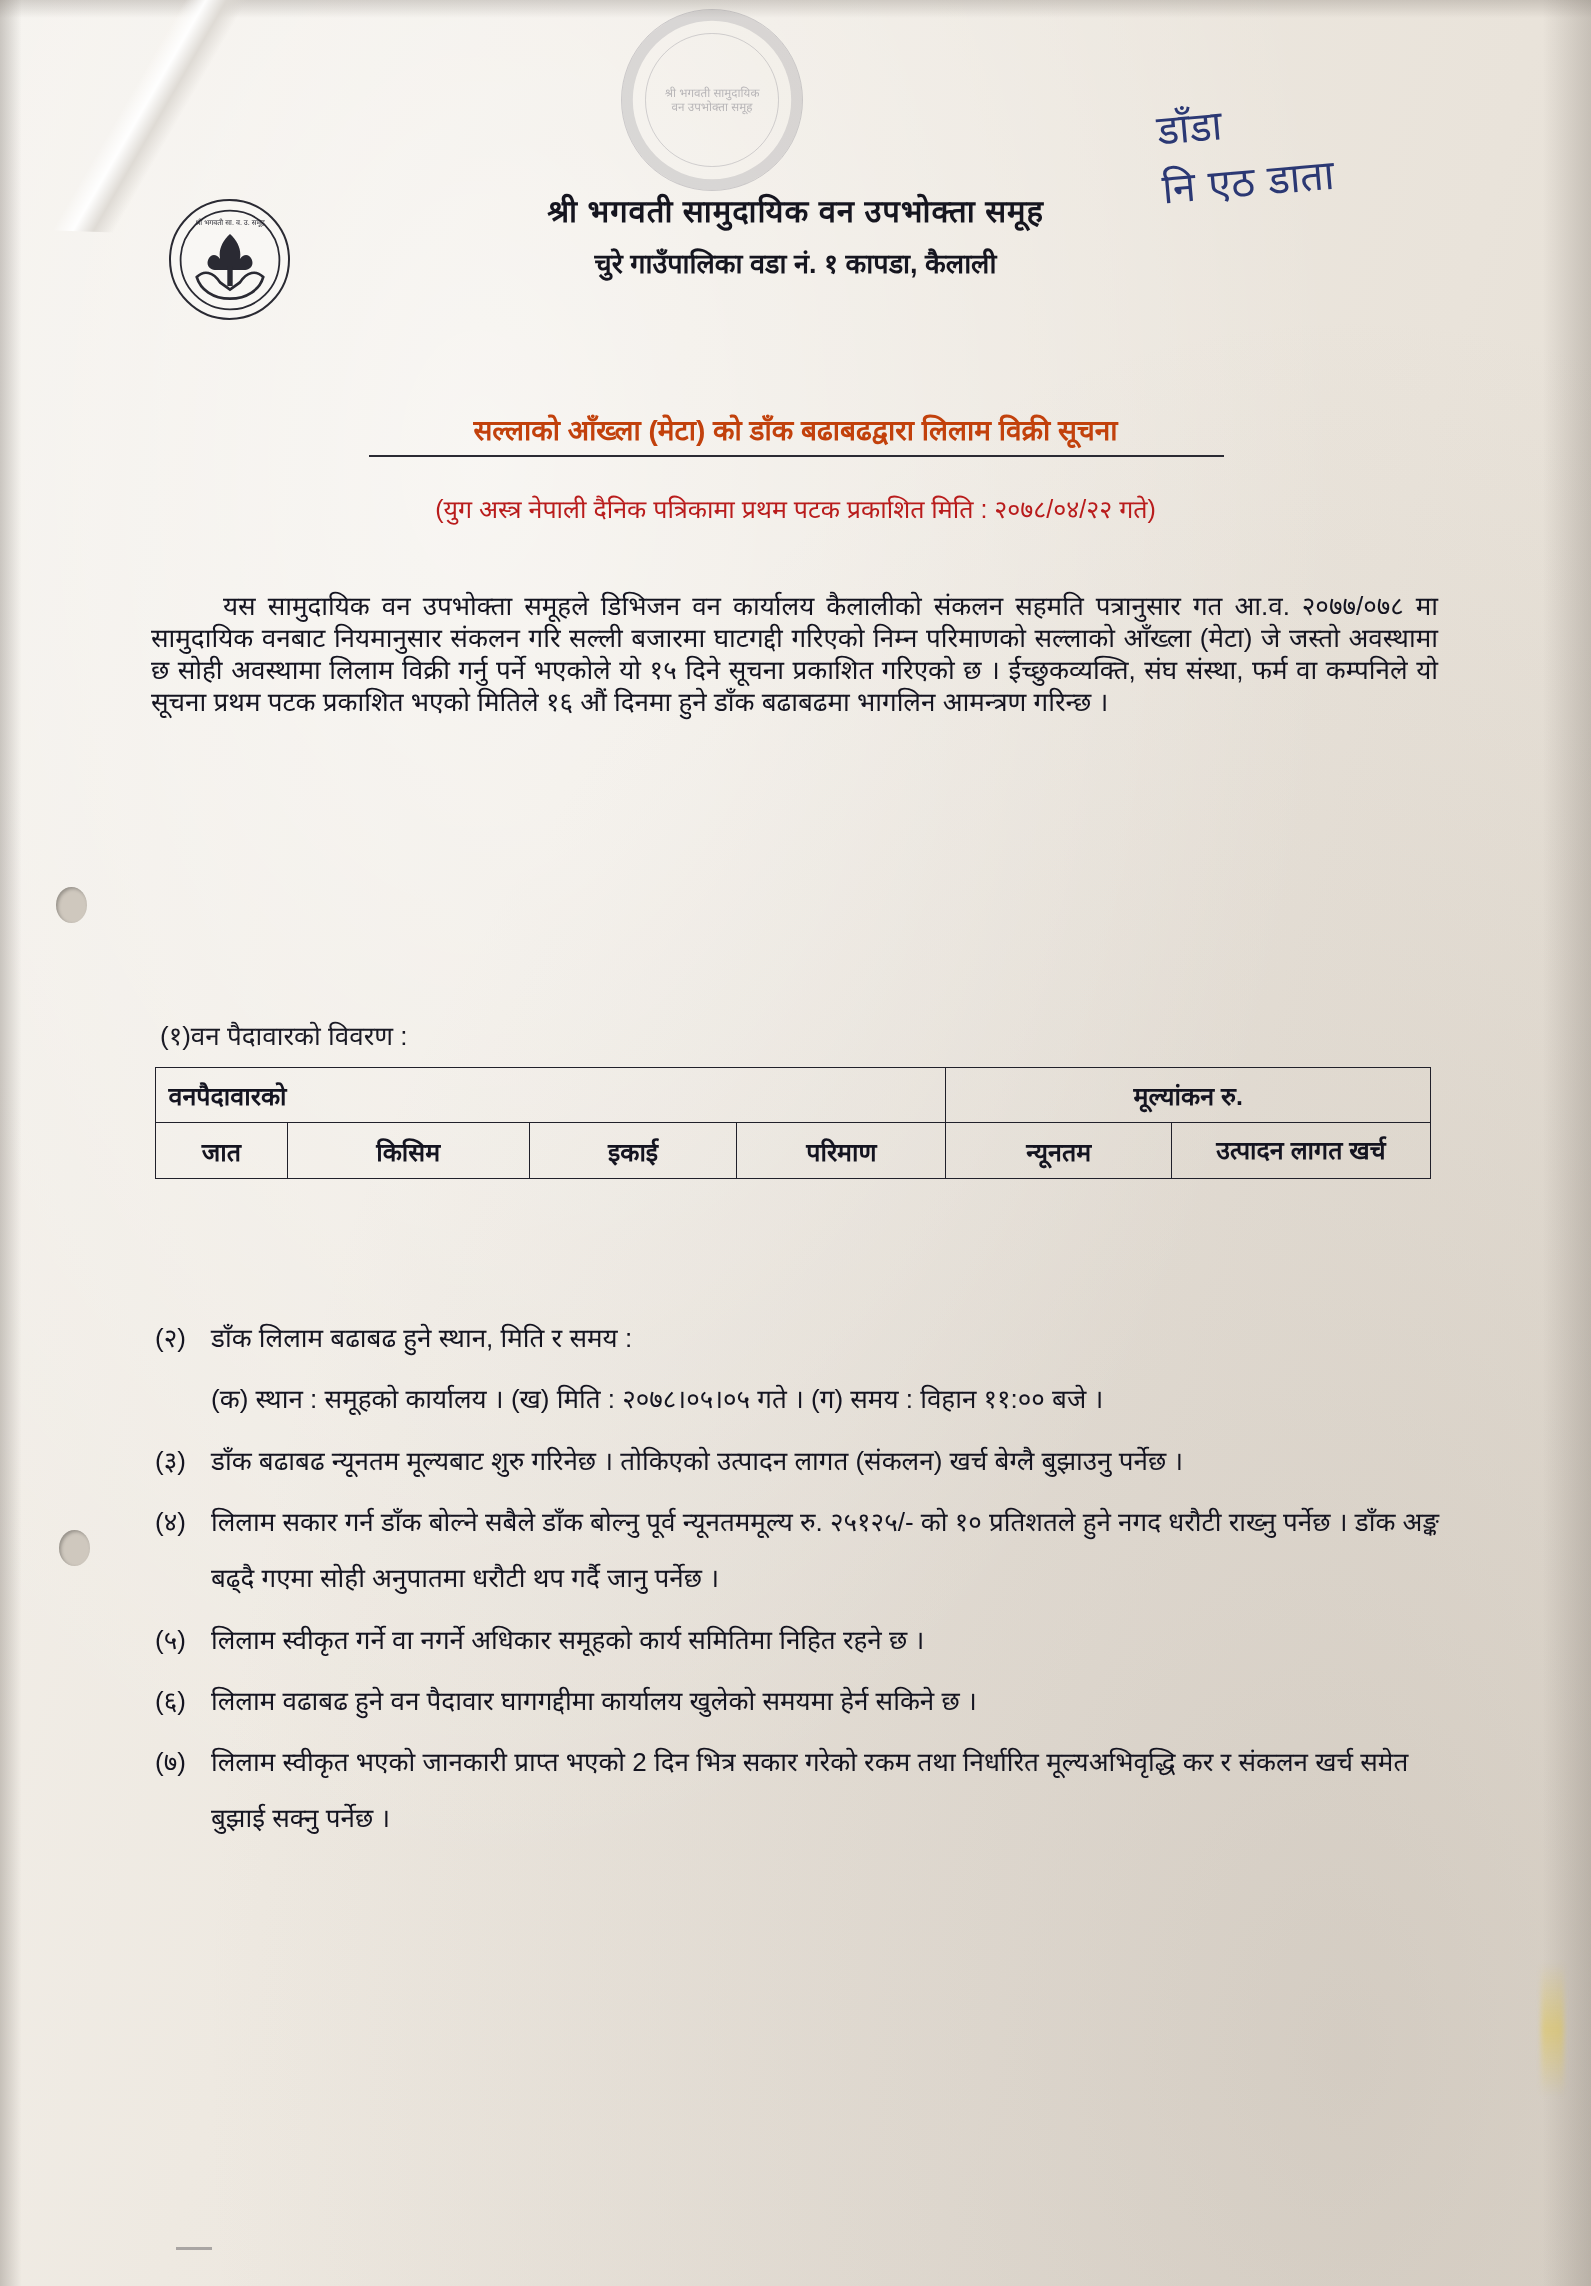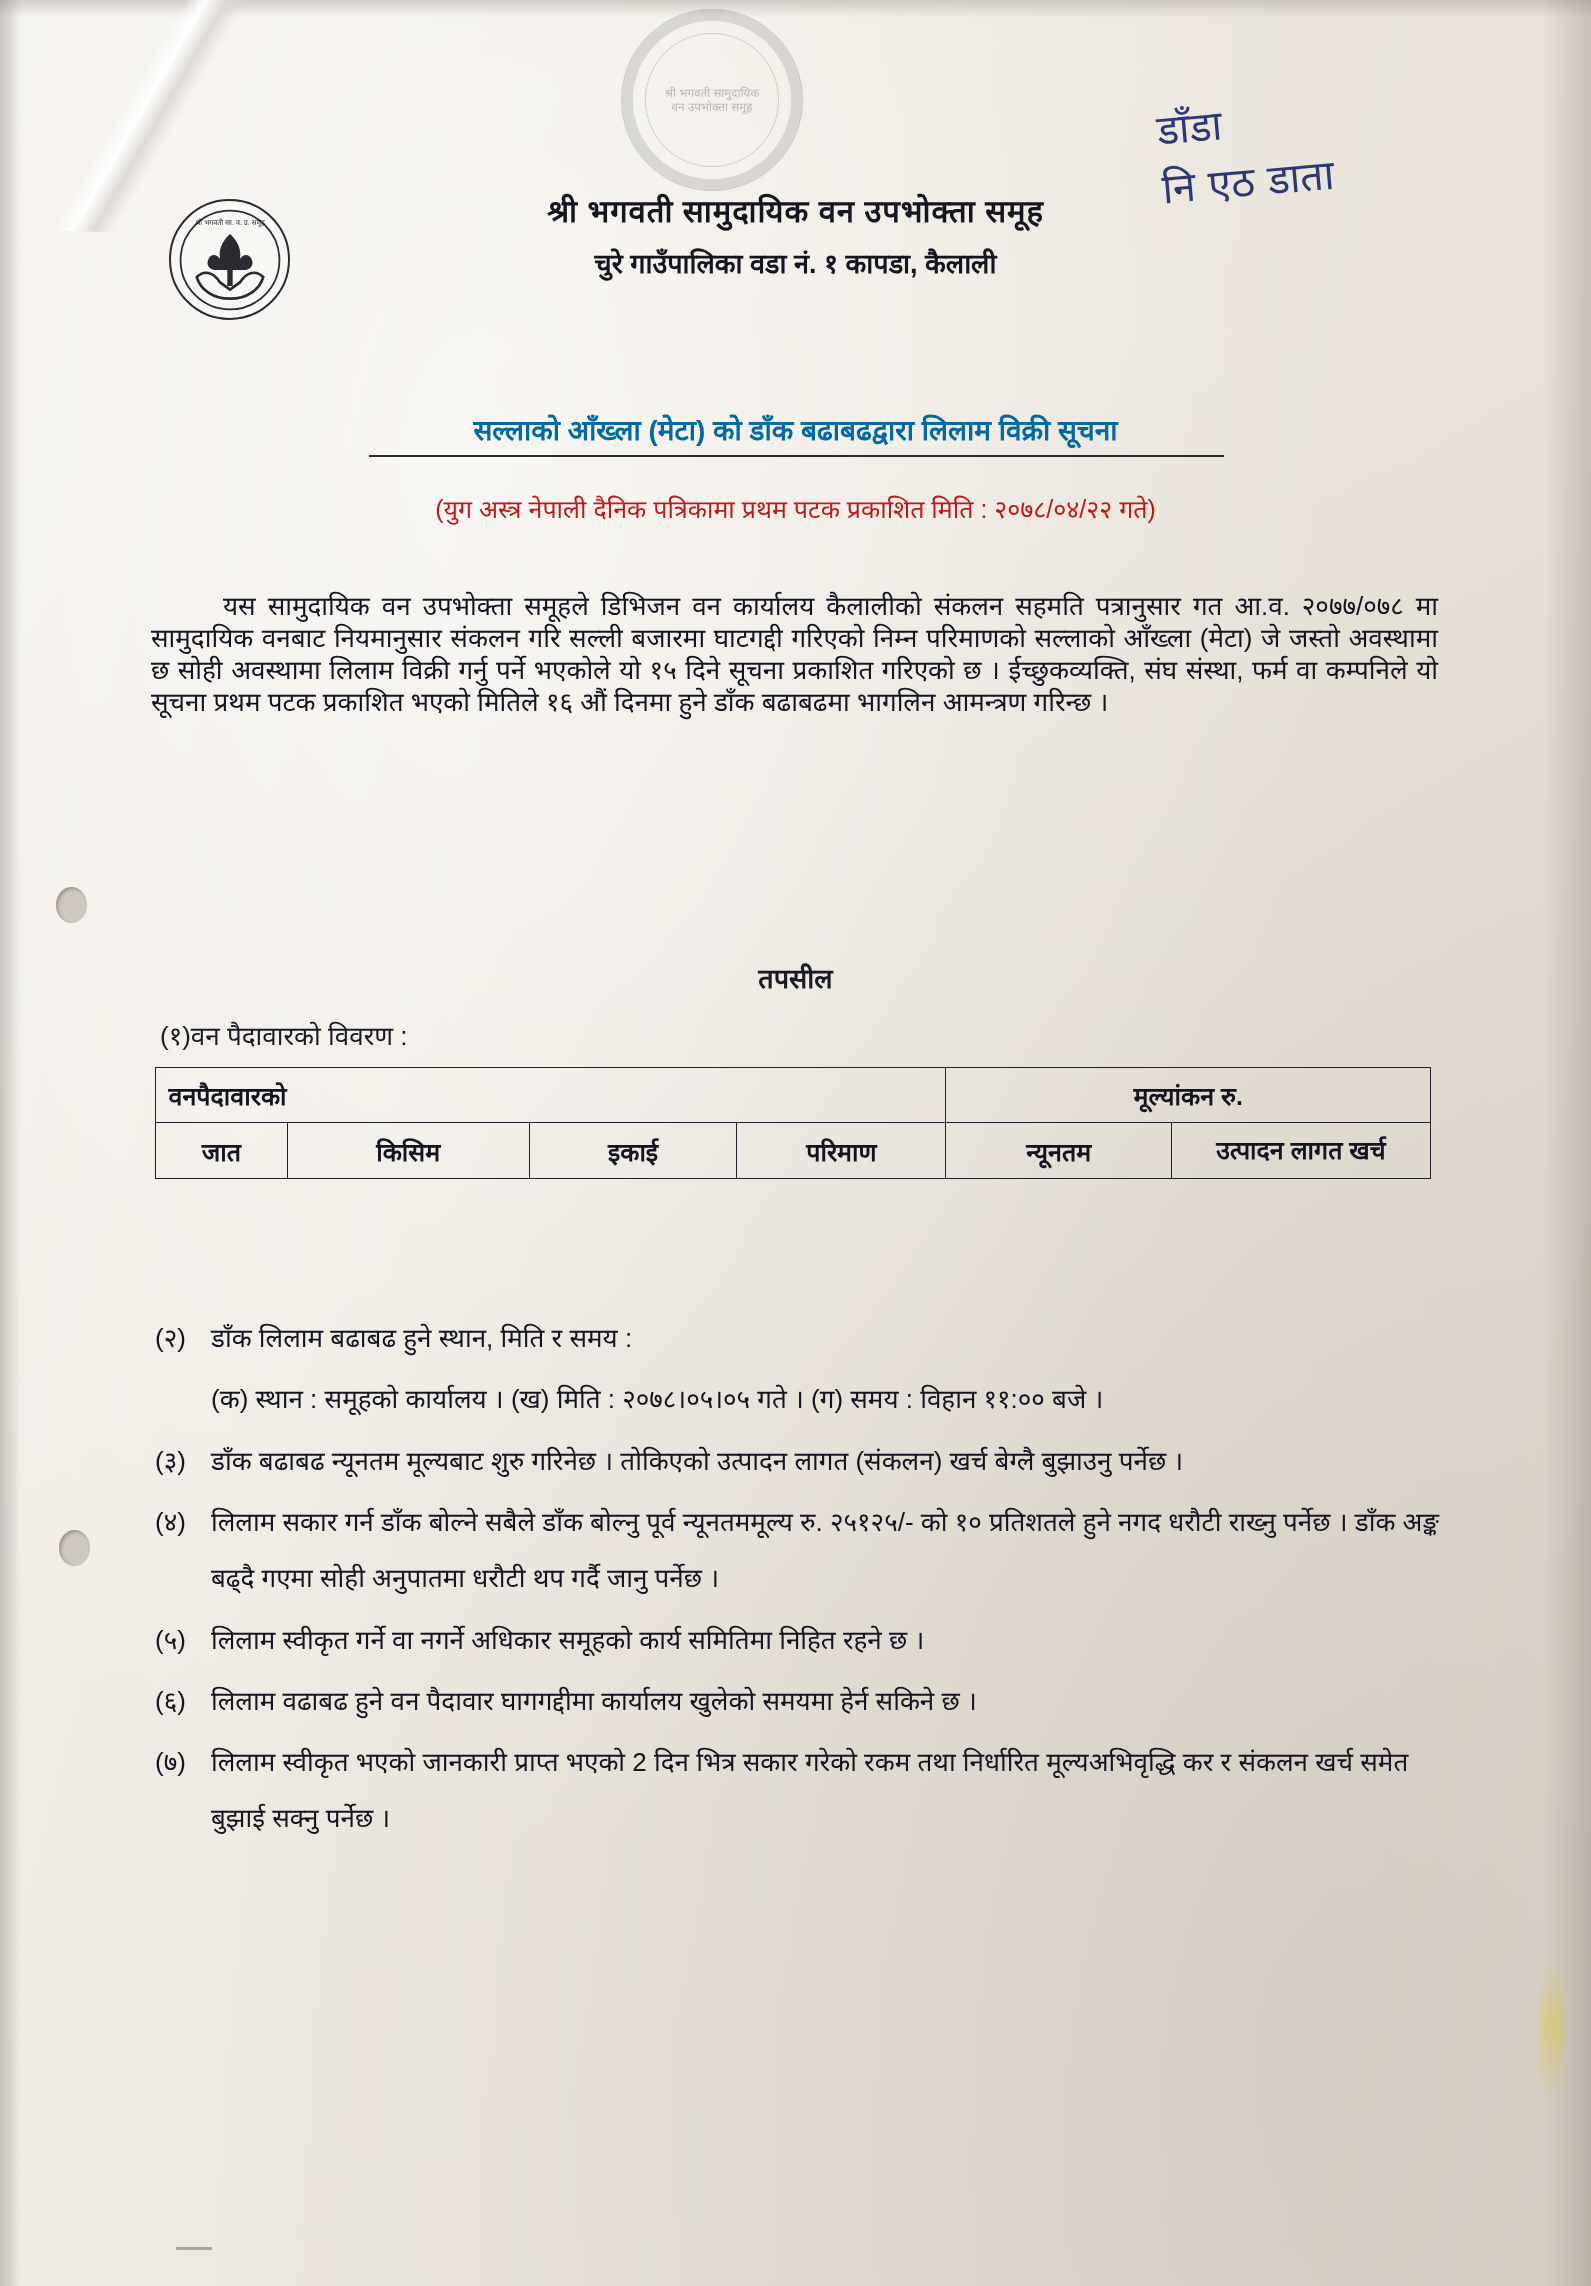--- a/index.html
+++ b/index.html
@@ -121,21 +121,21 @@
     opacity: 0.92;
   }
 
   
   #doc-title {
     position: absolute;
     top: 410px; left: 0; width: 100%;
     text-align: center;
     font-size: 28px;
     font-weight: 700;
-    color: #0369a1;
+    color: #c2410c;
   }
   #doc-title-underline {
     position: absolute;
     top: 455px;
     left: 369px;
     width: 855px;
     height: 1.8px;
     background: #2a2a33;
   }
   #publish-line {
@@ -280,21 +280,20 @@
     <div class="org-name">श्री भगवती सामुदायिक वन उपभोक्ता समूह</div>
     <div class="org-addr">चुरे गाउँपालिका वडा नं. १ कापडा, कैलाली</div>
   </div>
 
   <div id="doc-title">सल्लाको आँख्ला (मेटा) को डाँक बढाबढद्वारा लिलाम विक्री सूचना</div>
   <div id="doc-title-underline"></div>
   <div id="publish-line">(युग अस्त्र नेपाली दैनिक पत्रिकामा प्रथम पटक प्रकाशित मिति : २०७८/०४/२२ गते)</div>
 
   <div id="body-para">यस सामुदायिक वन उपभोक्ता समूहले डिभिजन वन कार्यालय कैलालीको संकलन सहमति पत्रानुसार गत आ.व. २०७७/०७८ मा सामुदायिक वनबाट नियमानुसार संकलन गरि सल्ली बजारमा घाटगद्दी गरिएको निम्न परिमाणको सल्लाको आँख्ला (मेटा) जे जस्तो अवस्थामा छ सोही अवस्थामा लिलाम विक्री गर्नु पर्ने भएकोले यो १५ दिने सूचना प्रकाशित गरिएको छ । ईच्छुकव्यक्ति, संघ संस्था, फर्म वा कम्पनिले यो सूचना प्रथम पटक प्रकाशित भएको मितिले १६ औं दिनमा हुने डाँक बढाबढमा भागलिन आमन्त्रण गरिन्छ ।</div>
 
-  <div id="tapsil">तपसील</div>
   <div id="section-1-label">(१)वन पैदावारको विवरण :</div>
 
   <table id="forest-table">
     <tbody>
       <tr>
         <td class="hdr-left" colspan="4">वनपैदावारको</td>
         <td colspan="2">मूल्यांकन रु.</td>
       </tr>
       <tr>
         <td style="width:126px">जात</td>

